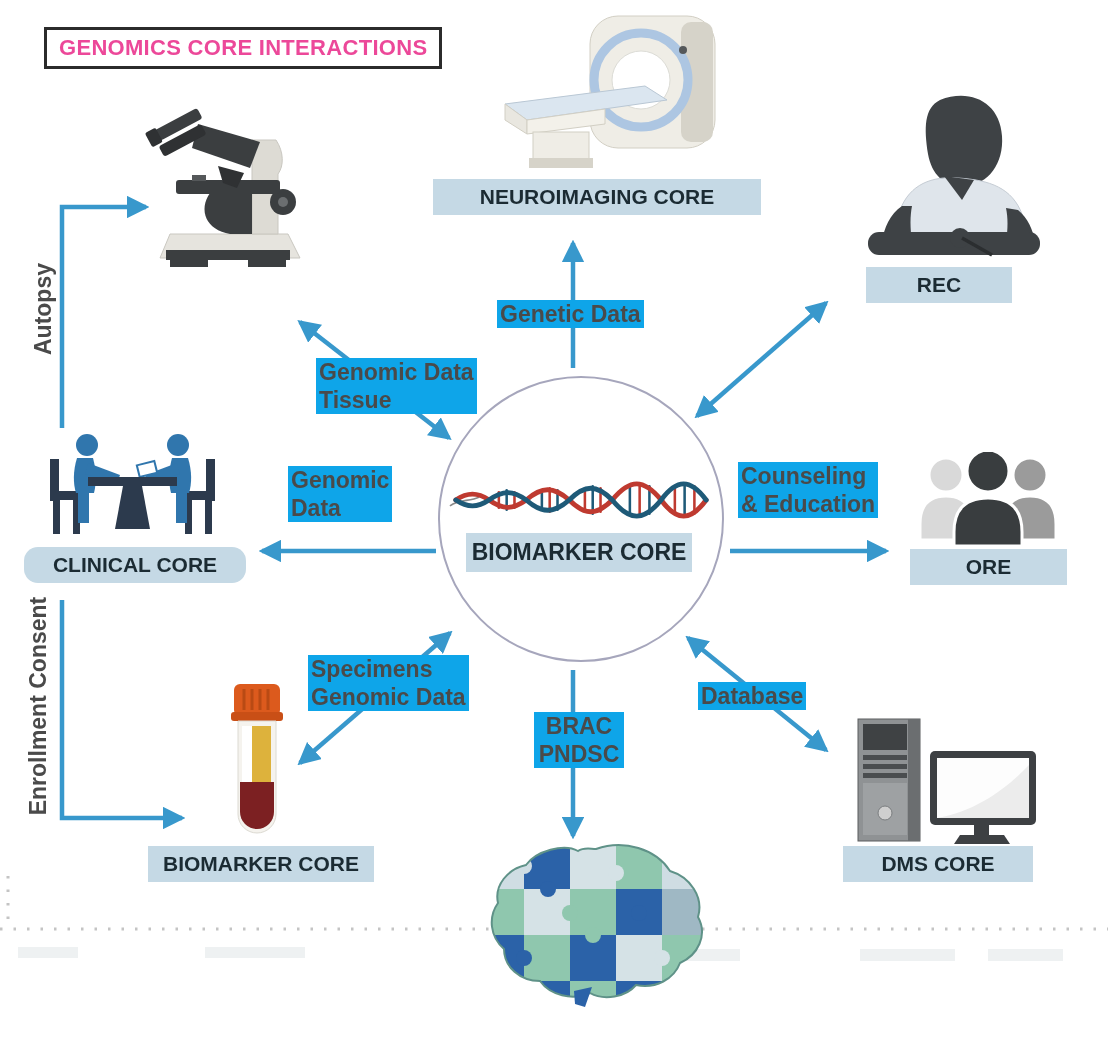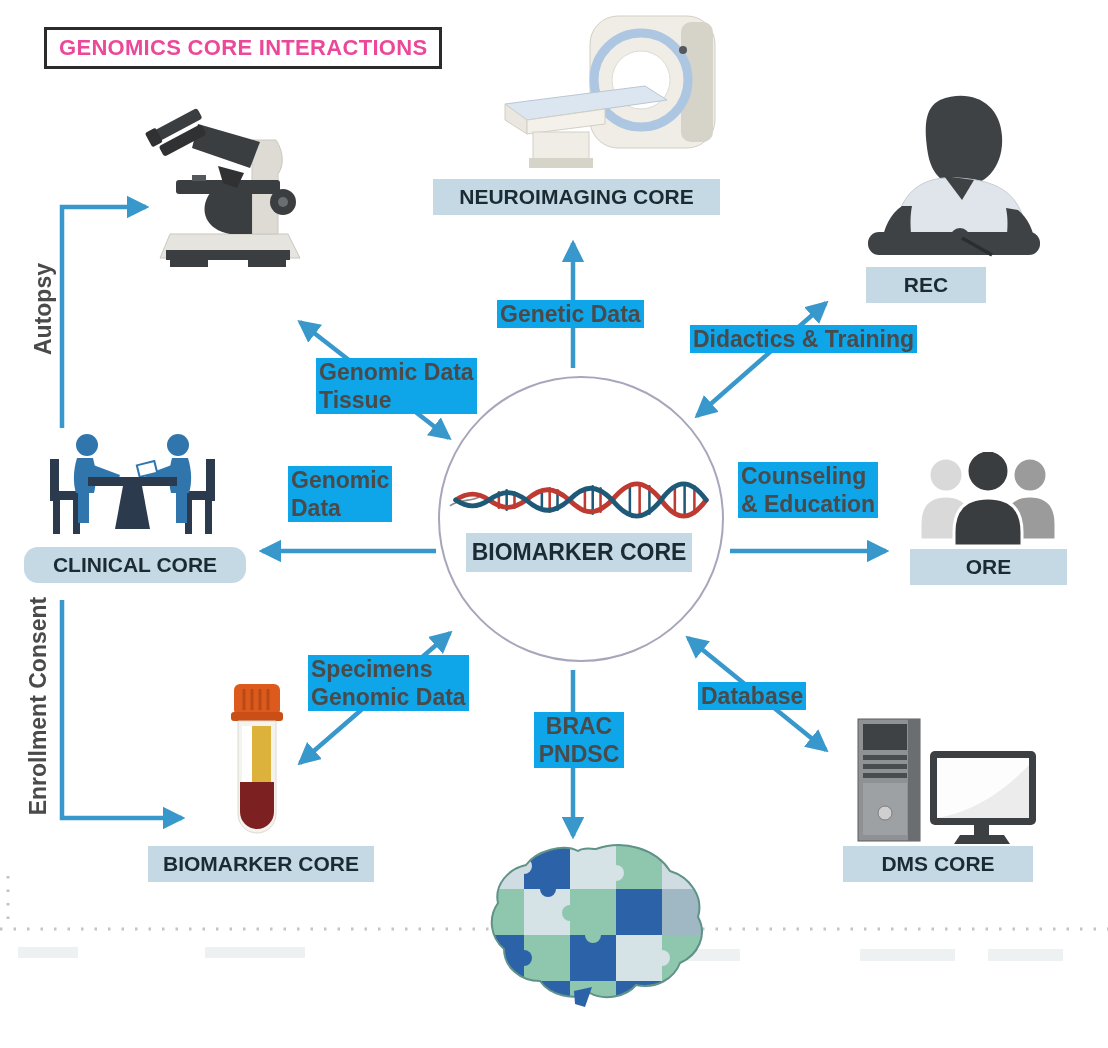--- a/index.html
+++ b/index.html
@@ -130,33 +130,33 @@
     <rect x="186" y="14" width="32" height="120" rx="10" fill="#d6d3c9"></rect>
     <circle cx="146" cy="72" r="47" fill="#efede6" stroke="#adc6e2" stroke-width="9"></circle>
     <circle cx="146" cy="72" r="29" fill="#ffffff" stroke="#dcdcd6"></circle>
     <circle cx="188" cy="42" r="4" fill="#55585a"></circle>
     <path d="M10,96 L150,78 L172,92 L32,112 Z" fill="#dbe6f0" stroke="#b9c7d4"></path>
     <path d="M10,96 L32,112 L32,126 L10,112 Z" fill="#e9e7e0" stroke="#d2cfc4"></path>
     <path d="M32,112 L110,101 L110,116 L32,126 Z" fill="#f3f1ea" stroke="#d2cfc4"></path>
     <rect x="38" y="124" width="56" height="28" fill="#efede6" stroke="#d2cfc4"></rect>
     <rect x="34" y="150" width="64" height="10" fill="#d6d3c9"></rect>
   </svg>
-  <div class="abs core-label" style="left:433px;top:179px;width:287px;">NEUROIMAGING CORE</div>
+  <div class="abs core-label" style="left:433px;top:179px;width:328px;">NEUROIMAGING CORE</div>
 
   <svg class="abs icon" style="left:840px;top:88px;" width="225" height="178" viewBox="0 0 225 178">
     <path d="M100,12 C130,0 160,14 162,48 C164,76 148,96 126,98 C106,100 92,88 88,66 C84,40 84,20 100,12 Z" fill="#3e4245"></path>
     <path d="M60,122 C70,96 92,88 118,90 C150,92 172,100 182,126 L188,154 L52,154 Z" fill="#dfe5eb" stroke="#c5ccd4"></path>
     <path d="M104,88 L134,92 L122,112 Z" fill="#3e4245"></path>
     <path d="M62,118 C50,126 44,140 42,154 L72,154 C70,140 70,128 72,118 Z" fill="#3e4245"></path>
     <path d="M178,122 C188,130 193,142 195,154 L166,154 C168,140 168,130 166,120 Z" fill="#3e4245"></path>
     <rect x="28" y="144" width="172" height="23" rx="11" fill="#3e4245"></rect>
     <circle cx="120" cy="150" r="10" fill="#3e4245"></circle>
     <line x1="122" y1="150" x2="152" y2="167" stroke="#2b2e30" stroke-width="3.5"></line>
   </svg>
-  <div class="abs core-label" style="left:866px;top:267px;width:120px;">REC</div>
+  <div class="abs core-label" style="left:866px;top:267px;width:146px;">REC</div>
 
   <svg class="abs icon" style="left:908px;top:452px;" width="160" height="96" viewBox="0 0 160 96">
     <g stroke="#ffffff" stroke-width="3">
       <circle cx="38" cy="23" r="17" fill="#d9d9d9"></circle>
       <path d="M12,72 Q12,44 38,44 Q64,44 64,72 L64,88 L12,88 Z" fill="#d9d9d9"></path>
       <circle cx="122" cy="23" r="17" fill="#9b9b9b"></circle>
       <path d="M96,72 Q96,44 122,44 Q148,44 148,72 L148,88 L96,88 Z" fill="#9b9b9b"></path>
       <circle cx="80" cy="19" r="21" fill="#393d3f"></circle>
       <path d="M46,80 Q46,46 80,46 Q114,46 114,80 L114,94 L46,94 Z" fill="#393d3f"></path>
     </g>
@@ -256,21 +256,20 @@
     <rect x="58" y="52" width="89" height="9" fill="#2c3a4d"></rect>
     <path d="M93,61 L112,61 L120,104 L85,104 Z" fill="#2c3a4d"></path>
   </svg>
   <div class="abs core-label" style="left:24px;top:547px;width:222px;border-radius:14px;">CLINICAL CORE</div>
 
   <div class="abs edge-label" style="left:316px;top:358px;">
     <div>Genomic Data</div>
     <div>Tissue</div>
   </div>
   <div class="abs edge-label" style="left:497px;top:300px;">Genetic Data</div>
-  <div class="abs edge-label" style="left:690px;top:325px;">Didactics &amp; Training</div>
   <div class="abs edge-label" style="left:738px;top:462px;">
     <div>Counseling</div>
     <div>&amp; Education</div>
   </div>
   <div class="abs edge-label" style="left:288px;top:466px;">
     <div>Genomic</div>
     <div>Data</div>
   </div>
   <div class="abs edge-label" style="left:308px;top:655px;">
     <div>Specimens</div>

